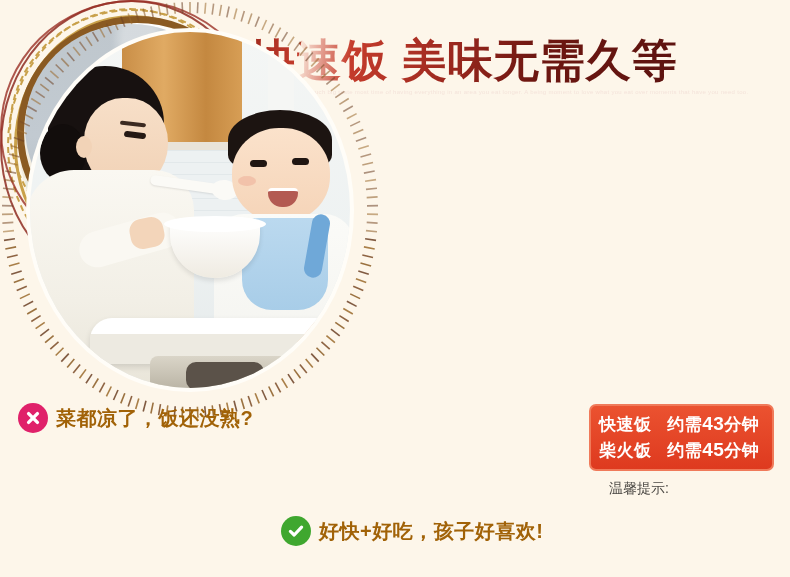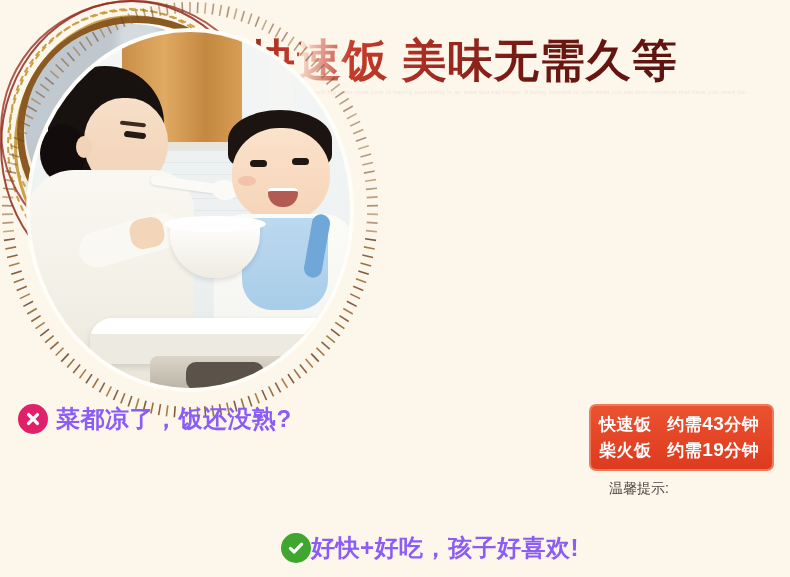--- a/index.html
+++ b/index.html
@@ -230,24 +230,24 @@
      background:linear-gradient(180deg,#DAD5C8,#B9B3A4);border-radius:8px;}
   .cp-chair2{position:absolute;left:156px;top:330px;width:78px;height:28px;
      background:#5B5249;border-radius:10px;}
 
   
   #note-x{position:absolute;left:18px;top:403px;display:flex;align-items:center;gap:8px;}
   .badge{width:30px;height:30px;border-radius:50%;display:flex;align-items:center;justify-content:center;flex:0 0 auto;}
   .badge.x{background:#E0216A;}
   .badge.check{background:#3FA72F;}
   .badge svg{display:block;}
-  .note-text{font-size:24px;font-weight:bold;color:#8b5cf6;letter-spacing:.5px;white-space:nowrap;}
-
-  
-  #note-check{position:absolute;left:281px;top:532px;display:flex;align-items:center;gap:0;}
+  .note-text{font-size:20px;font-weight:bold;color:#a16207;letter-spacing:.5px;white-space:nowrap;}
+
+  
+  #note-check{position:absolute;left:281px;top:516px;display:flex;align-items:center;gap:8px;}
 
   
   #time-box{position:absolute;left:589px;top:404px;width:185px;
      background:linear-gradient(180deg,#EB5230,#DE3A1F);
      border:2px solid #F07A5A;border-radius:7px;
      padding:5px 8px 6px 8px;box-sizing:border-box;}
   .time-row{font-size:17px;line-height:25px;font-weight:bold;color:#FFFFFF;white-space:nowrap;letter-spacing:.5px;}
   .time-row .num{font-size:19px;}
 
   
@@ -537,21 +537,21 @@
 
   <div id="time-box">
     <div class="time-row">
       <span>快速饭</span>
       <span>&nbsp;</span>
       <span>约需</span><span class="num">43</span><span>分钟</span>
     </div>
     <div class="time-row">
       <span>柴火饭</span>
       <span>&nbsp;</span>
-      <span>约需</span><span class="num">19</span><span>分钟</span>
+      <span>约需</span><span class="num">45</span><span>分钟</span>
     </div>
   </div>
 
   <div id="tips">
     <div class="tip-line">温馨提示:</div>
   </div>
 
 </div>
 
 </body></html>

